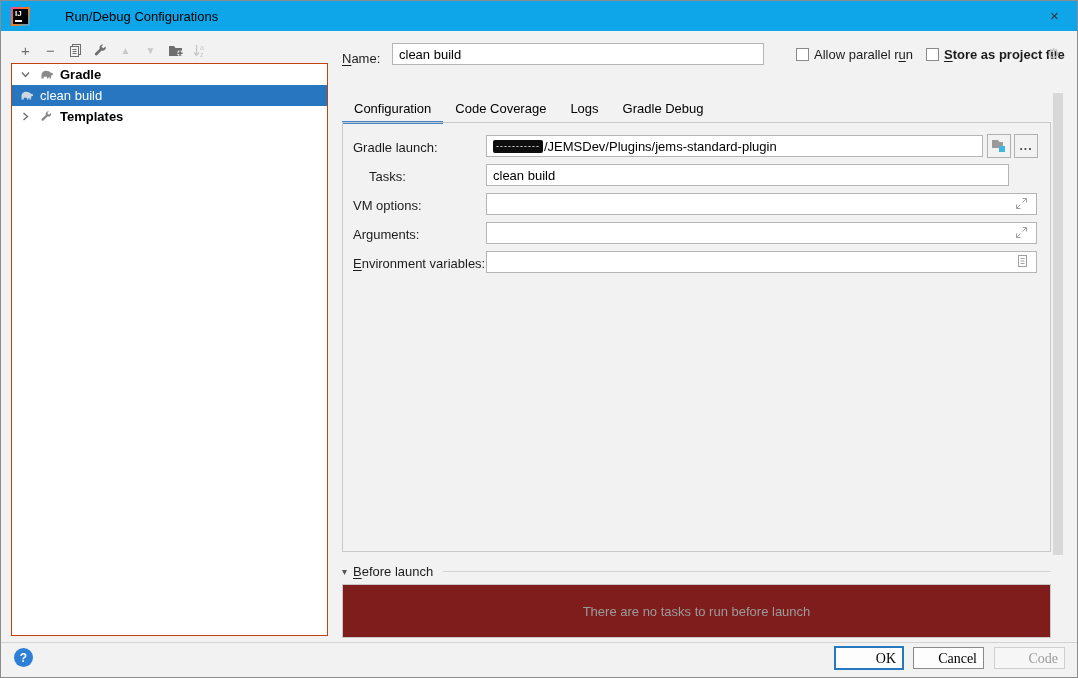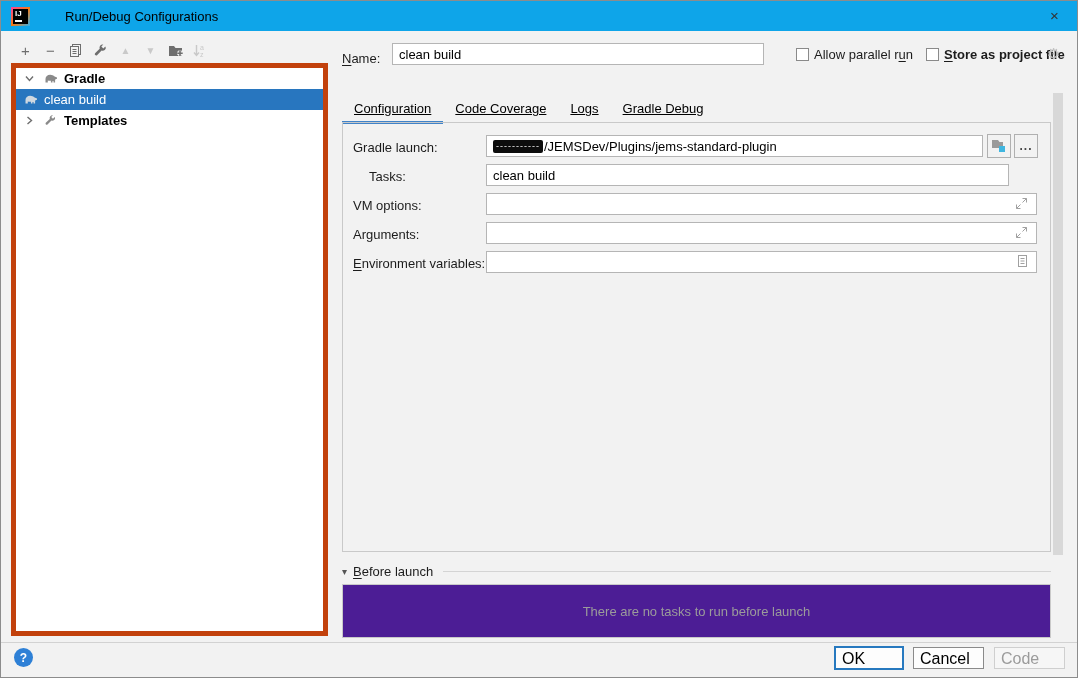--- a/index.html
+++ b/index.html
@@ -21,66 +21,66 @@
 
   
   .toolbar{position:absolute;left:12px;top:38px;height:22px;display:flex;align-items:center;}
   .tbtn{width:25px;height:22px;display:flex;align-items:center;justify-content:center;
         font-size:15px;color:#6e6e6e;}
   .tbtn.disabled{color:#c9c9c9;}
   .tbtn.small{font-size:10px;}
 
   
   .tree{position:absolute;left:10px;top:62px;width:317px;height:573px;background:#fff;
-        border:5px solid #c2410c;text-align:center;}
+        border:1px solid #c2410c;text-align:center;}
   .trow{position:relative;height:21px;display:flex;align-items:center;}
   .trow .chev{width:12px;margin-left:8px;display:flex;align-items:center;}
   .trow .ticon{width:16px;margin-left:8px;display:flex;align-items:center;}
   .trow .tlabel{margin-left:4px;font-weight:bold;color:#000;}
   .trow.selected{background:#2876bf;}
   .trow.selected .tlabel{color:#fff;font-weight:normal;}
   .indent1{margin-left:36px;}
 
   
   .fieldlabel{position:absolute;color:#1c1c1c;}
   .text-input{position:absolute;height:22px;border:1px solid #b5b5b5;background:#fff;
               padding:0 6px;font-family:"Liberation Sans",sans-serif;font-size:13px;color:#000;}
   .faux{display:flex;align-items:center;overflow:hidden;white-space:nowrap;}
   .redacted{display:inline-block;background:#0d0d0d;color:#f5f5f5;font-size:9px;
             letter-spacing:1px;line-height:13px;padding:0 3px;margin-right:1px;border-radius:2px;}
   .cb{position:absolute;width:13px;height:13px;border:1px solid #8a8a8a;background:#fff;}
   .cblabel{position:absolute;color:#1c1c1c;}
 
   
   .tabs{position:absolute;left:341px;top:95px;display:flex;height:27px;}
-  .tab{position:relative;padding:0 12px;line-height:26px;color:#000;text-decoration:underline;}
+  .tab{position:relative;padding:0 12px;line-height:26px;color:#000;}
   .tab.active::after{content:"";position:absolute;left:0;right:0;bottom:-1px;height:3px;background:#4083c9;}
 
   .panel{position:absolute;left:341px;top:121px;width:709px;height:430px;border:1px solid #c9c9c9;}
   .scrollthumb{position:absolute;left:1052px;top:92px;width:10px;height:462px;background:#d8d8d8;}
 
   .inline-icon{position:absolute;display:flex;align-items:center;justify-content:center;}
   .sqbtn{position:absolute;height:24px;border:1px solid #b0b0b0;background:#f2f2f2;
          display:flex;align-items:center;justify-content:center;font-size:12px;color:#444;}
 
   
   .bl-head{position:absolute;left:341px;top:563px;width:709px;display:flex;align-items:center;}
   .bl-arrow{font-size:10px;color:#555;margin-right:6px;}
   .bl-line{flex:1;border-top:1px solid #d4d4d4;margin-left:10px;}
-  .bl-box{position:absolute;left:341px;top:583px;width:709px;height:54px;background:#4c1d95;
+  .bl-box{position:absolute;left:341px;top:583px;width:709px;height:54px;background:#7f1d1d;
           border:1px solid #c9c9c9;display:flex;align-items:center;justify-content:center;}
   .bl-empty{color:#9b9b9b;}
 
   
   .sep{position:absolute;left:0;top:641px;width:100%;height:1px;background:#d2d2d2;}
   .helpbtn{position:absolute;left:13px;top:647px;width:19px;height:19px;border-radius:50%;
            background:#2e80d6;color:#fff;font-size:12px;font-weight:bold;display:flex;
            align-items:center;justify-content:center;}
   .btn{position:absolute;top:646px;height:22px;background:#fdfdfd;border:1px solid #8a8a8a;
-       font-family:Liberation Sans, sans-serif;font-size:16px;color:#000;text-align:left;line-height:20px;}
+       font-family:Liberation Serif, serif;font-size:14px;color:#000;text-align:right;line-height:20px;}
   .btn.primary{top:645px;height:24px;border:2px solid #2779bf;line-height:20px;}
   .btn.disabled{border:1px solid #cfcfcf;background:#f6f6f6;color:#9b9b9b;}
 
   u{text-underline-offset:2px;}
   svg{display:block;}
 </style>
 </head>
 <body>
 
 <div class="dlg">

